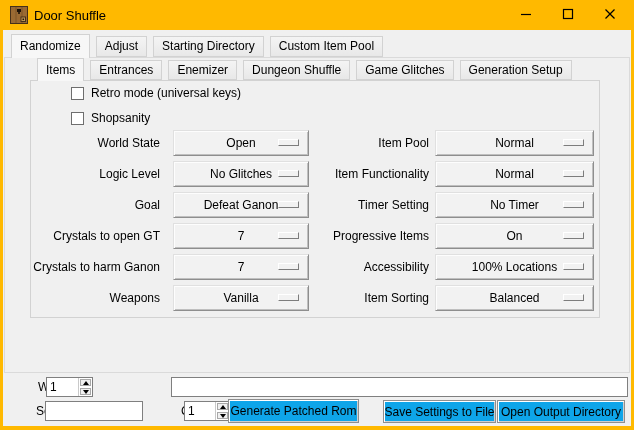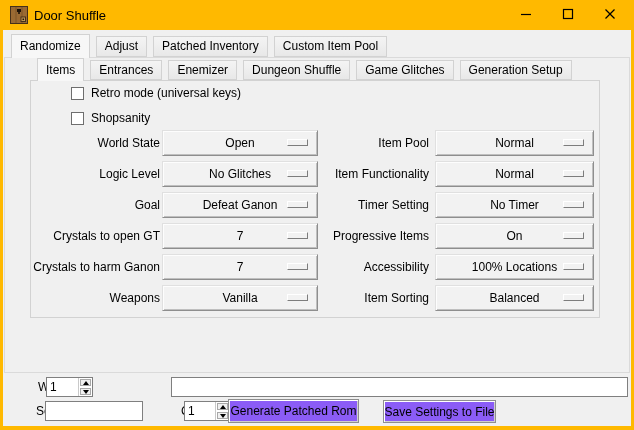--- a/index.html
+++ b/index.html
@@ -40,40 +40,40 @@
   .opt-row { position:absolute; left:0; width:626px; height:26px; }
   .opt-label { position:absolute; text-align:right; line-height:26px; white-space:nowrap; }
   .opt-label.l { left:20px; width:137px; }
   .opt-label.r { left:317px; width:109px; }
   .dd {
     position:absolute; height:26px; background:#f2f2f2;
     border:1px solid; border-color:#e0e0e0 #8e8e8e #8e8e8e #e0e0e0;
     box-shadow:inset 1px 1px 0 #fdfdfd, inset -1px -1px 0 #bfbfbf;
     display:flex; align-items:center; justify-content:center;
   }
-  .dd.l { left:159px; width:156px; }
+  .dd.l { left:170px; width:136px; }
   .dd.r { left:432px; width:159px; }
   .dd-indicator {
     position:absolute; right:9px; top:50%; margin-top:-4px; width:21px; height:7px;
     background:#f2f2f2; border:1px solid; border-color:#ffffff #7d7d7d #7d7d7d #ffffff;
   }
   
   .bottom-label { position:absolute; line-height:20px; white-space:nowrap;margin-left:32px; }
   .input {
     position:absolute; background:#ffffff; border:1px solid #7f7f7f;
     font-family:"Liberation Sans", sans-serif; font-size:12px; padding:0 3px; outline:none;
   }
   .spin { position:absolute; height:20px; background:#ffffff; border:1px solid #7f7f7f; display:flex; }
   .spin-value { flex:1; padding-left:3px; line-height:18px; }
   .spin-arrows { width:14px; display:flex; flex-direction:column; border-left:1px solid #c9c9c9; }
   .spin-btn { flex:1; display:flex; align-items:center; justify-content:center; background:#f0f0f0; border:1px solid #a8a8a8; margin:1px 1px; }
   .tri-up { width:0; height:0; border-left:3px solid transparent; border-right:3px solid transparent; border-bottom:4px solid #000; }
   .tri-down { width:0; height:0; border-left:3px solid transparent; border-right:3px solid transparent; border-top:4px solid #000; }
   .btn {
-    position:absolute; background:#8b5cf6; border:1px solid #8e8e8e;
+    position:absolute; background:#0ea5e9; border:1px solid #8e8e8e;
     box-shadow:inset 1px 1px 0 #ffffff, inset -1px -1px 0 #cfcfcf;
     display:flex; align-items:center; justify-content:center; white-space:nowrap; font-size:12px;
   }
 </style>
 </head>
 <body>
 
 <div class="window">
 
   <div class="titlebar">
@@ -119,21 +119,21 @@
     <div class="outer-pane"></div>
 
     <div class="tabs tabs1">
       <div class="tab selected">
           <span>Randomize</span>
         </div>
       <div class="tab">
           <span>Adjust</span>
         </div>
       <div class="tab">
-          <span>Patched Inventory</span>
+          <span>Starting Directory</span>
         </div>
       <div class="tab">
           <span>Custom Item Pool</span>
         </div>
     </div>
 
     <div class="inner-pane"></div>
 
     <div class="tabs tabs2">
       <div class="tab selected">
@@ -266,15 +266,16 @@
         <span class="spin-btn">
             <span class="tri-up"></span>
           </span>
         <span class="spin-btn">
             <span class="tri-down"></span>
           </span>
       </span>
     </div>
     <div class="btn" style="left:225px; top:369px; width:131px; height:24px;">Generate Patched Rom</div>
     <div class="btn" style="left:380px; top:370px; width:113px; height:23px;">Save Settings to File</div>
+    <div class="btn" style="left:494px; top:370px; width:128px; height:23px;">Open Output Directory</div>
 
   </div>
 </div>
 
 </body></html>

